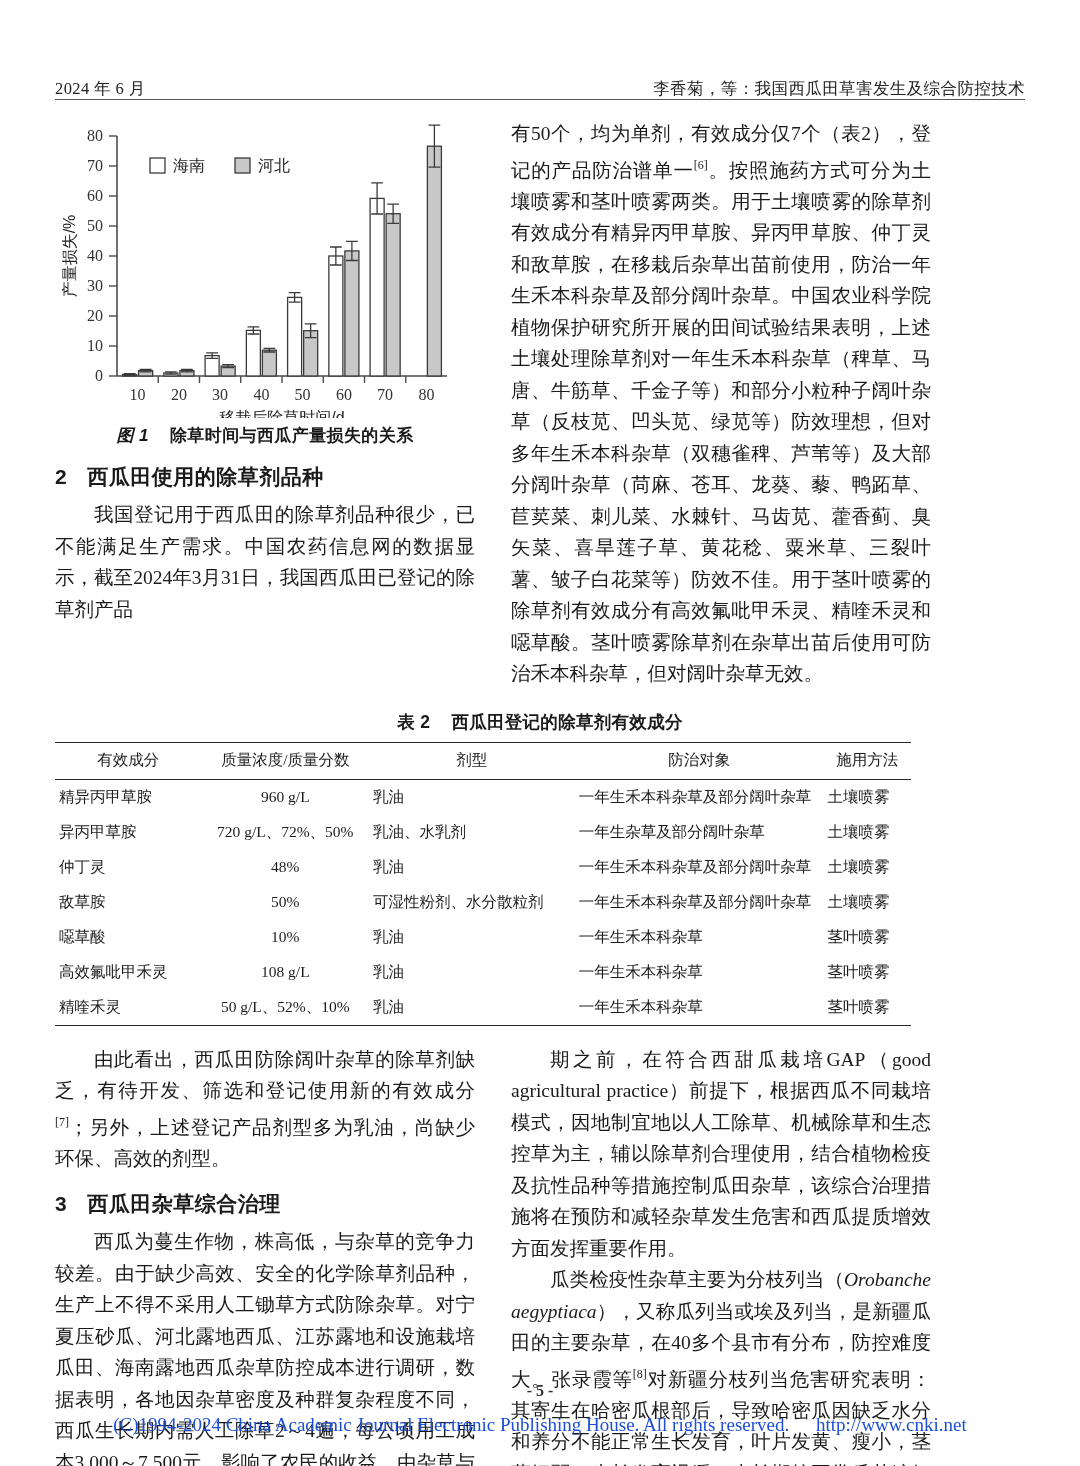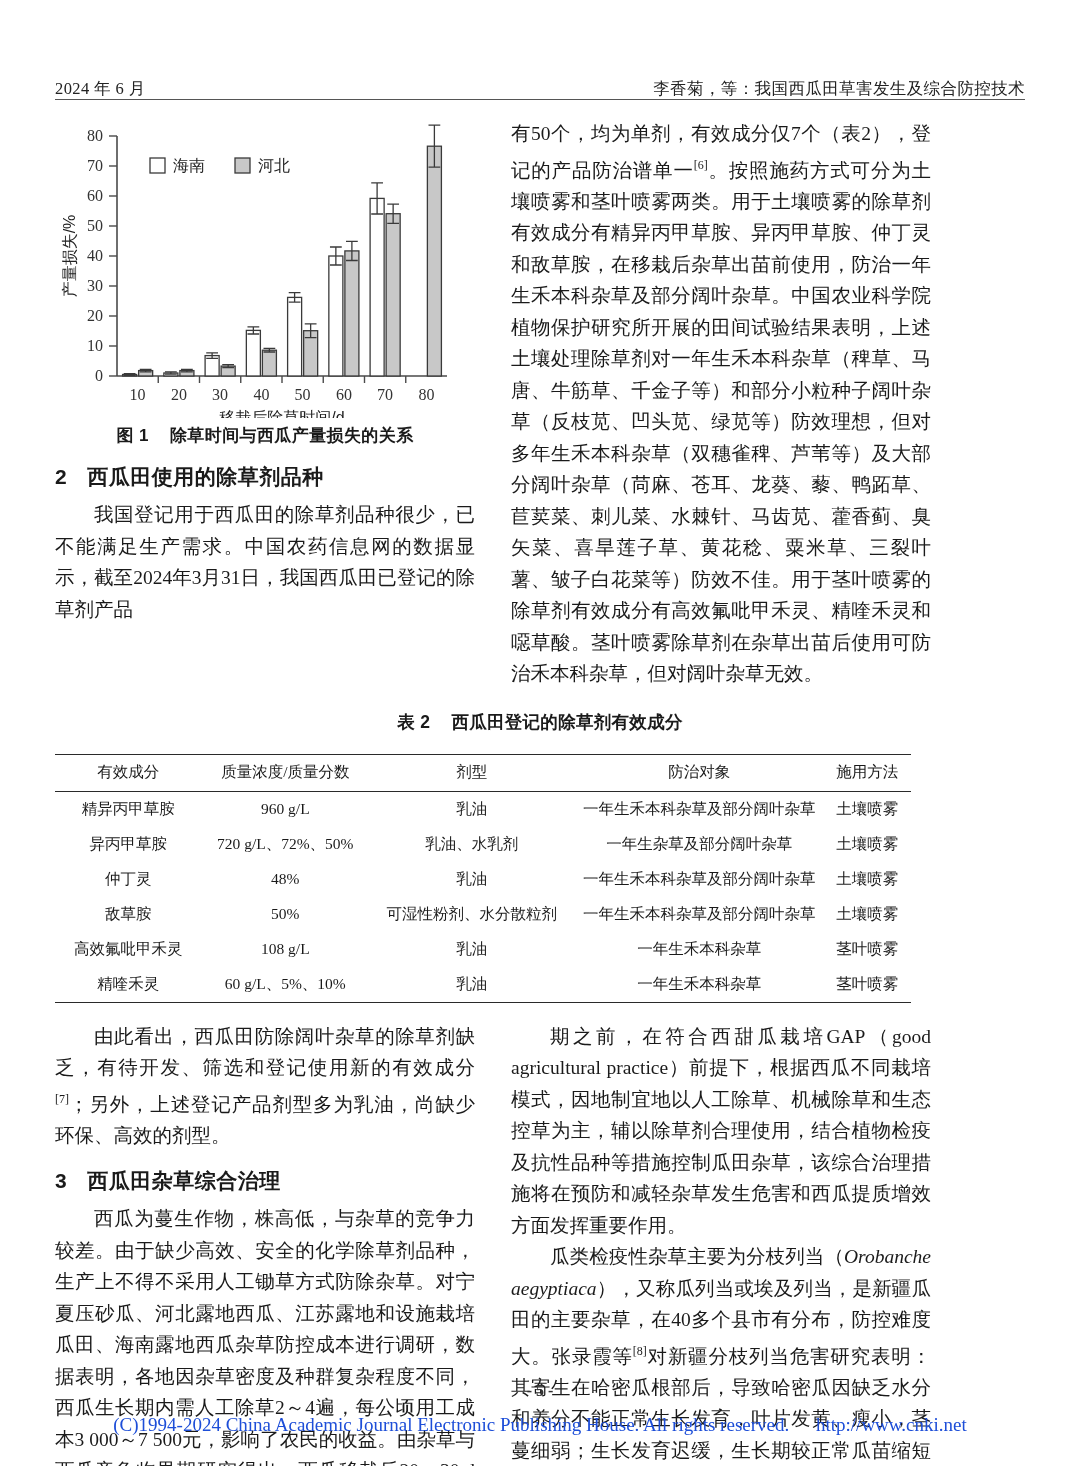--- a/index.html
+++ b/index.html
@@ -83,21 +83,21 @@
   
   .figure { width: 420px; }
   .figcaption {
     margin-top: 6px;
     text-align: center;
     font-size: 17px;
     font-weight: bold;
     font-family: "Liberation Sans", "DejaVu Sans", sans-serif;
     letter-spacing: .4px;
   }
-  .figcaption .lbl { margin-right: 16px; }
+  .figcaption .lbl { margin-right: 16px; font-style: italic; }
 
   svg.chart { display: block; }
   .ax-line { stroke: #4a4a4a; stroke-width: 1.6; fill: none; }
   .tick { stroke: #4a4a4a; stroke-width: 1.4; }
   .ax-txt {
     font-family: "Liberation Serif", "DejaVu Serif", serif;
     font-size: 16px;
     fill: #333;
   }
   .ax-title {
@@ -114,39 +114,38 @@
     fill: #222;
   }
 
   
   .table-wrap { margin: 20px 0 4px 0; }
   .tbl-caption {
     text-align: center;
     font-size: 17.5px;
     font-weight: bold;
     font-family: "Liberation Sans", "DejaVu Sans", sans-serif;
-    margin-bottom: 20px;
+    margin-bottom: 8px;
     letter-spacing: .3px;
   }
   .tbl-caption .lbl { margin-right: 16px; }
   table.t2 {
     width: 856px;
     border-collapse: collapse;
     font-size: 15.5px;
     font-family: "Liberation Serif", "DejaVu Serif", serif;
   }
   table.t2 thead th {
     font-weight: normal;
     padding: 7px 4px 8px 4px;
     white-space: nowrap;
   }
   table.t2 tbody td {
     padding: 7px 4px;
     white-space: nowrap;
-    text-align: center;
   }
   .rule-top { border-top: 1.6px solid #2a2a2a; }
   .rule-mid { border-top: 1px solid #2a2a2a; }
   .rule-bot { border-bottom: 1.6px solid #2a2a2a; margin-left: 41px; }
   td.c1 { text-align: left;  padding-left: 22px; width: 150px; }
   td.c2 { text-align: center; width: 168px; }
   td.c3 { text-align: left;  padding-left: 24px; width: 208px; }
   td.c4 { text-align: left;  padding-left: 26px; width: 244px; }
   td.c5 { text-align: left;  padding-left: 8px;  width: 86px; }
   th.h1 { width: 150px; }
@@ -369,29 +368,36 @@
             <td class="c5">土壤喷雾</td>
           </tr>
           <tr>
             <td class="c1">敌草胺</td>
             <td class="c2">50%</td>
             <td class="c3">可湿性粉剂、水分散粒剂</td>
             <td class="c4">一年生禾本科杂草及部分阔叶杂草</td>
             <td class="c5">土壤喷雾</td>
           </tr>
           <tr>
+            <td class="c1">噁草酸</td>
+            <td class="c2">10%</td>
+            <td class="c3">乳油</td>
+            <td class="c4">一年生禾本科杂草</td>
+            <td class="c5">茎叶喷雾</td>
+          </tr>
+          <tr>
             <td class="c1">高效氟吡甲禾灵</td>
             <td class="c2">108 g/L</td>
             <td class="c3">乳油</td>
             <td class="c4">一年生禾本科杂草</td>
             <td class="c5">茎叶喷雾</td>
           </tr>
           <tr class="rule-bot">
             <td class="c1">精喹禾灵</td>
-            <td class="c2">60 g/L、5%、10%</td>
+            <td class="c2">50 g/L、52%、10%</td>
             <td class="c3">乳油</td>
             <td class="c4">一年生禾本科杂草</td>
             <td class="c5">茎叶喷雾</td>
           </tr>
         </tbody>
     </table>
   </div>
 
   <div class="cols">
     <div class="col">

